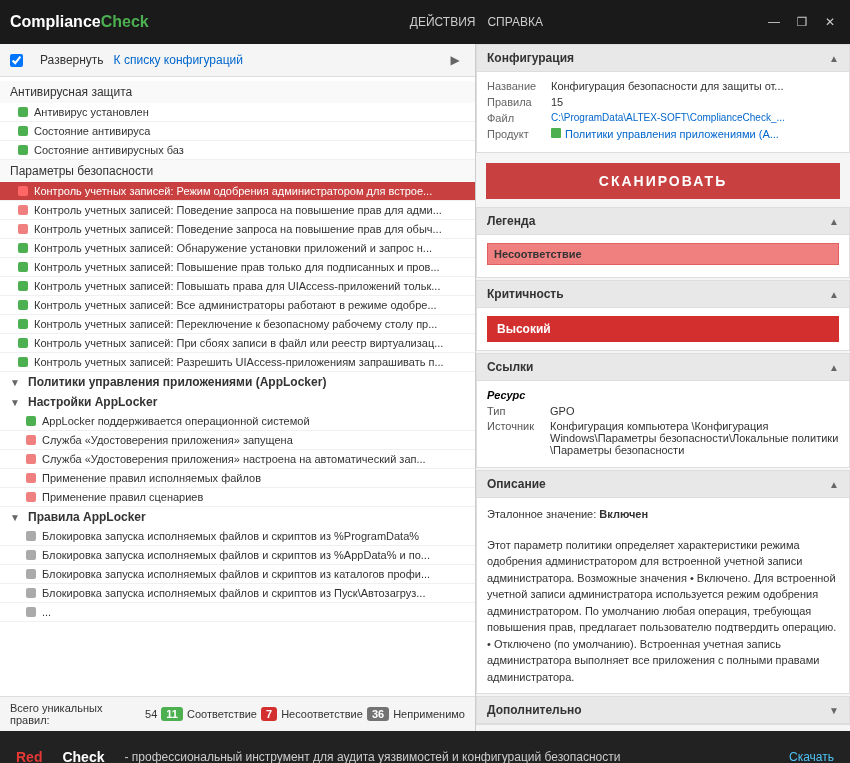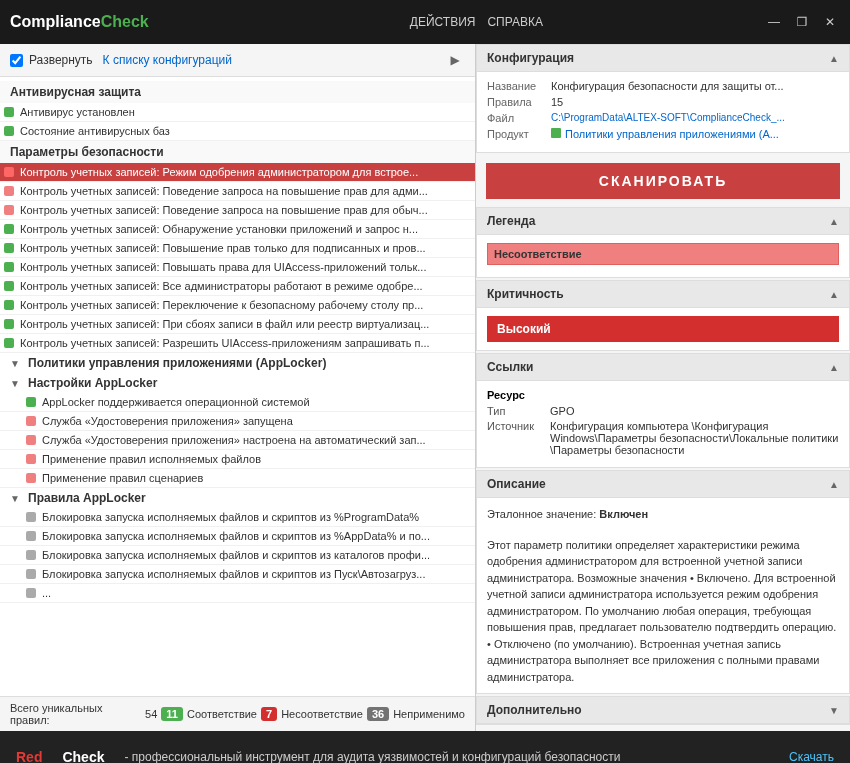--- a/index.html
+++ b/index.html
@@ -81,21 +81,21 @@
       display: flex;
       align-items: center;
       padding: 6px 10px;
       background: #f5f5f5;
       border-bottom: 1px solid #dddddd;
       gap: 10px;
     }
     .expand-checkbox {
       display: flex;
       align-items: center;
-      gap: 6px;
+      gap: 17px;
     }
     .expand-checkbox input { margin: 0; }
     .expand-checkbox label { font-size: 12px; color: #333; }
     .config-link {
       color: #0066cc;
       font-size: 12px;
       cursor: pointer;
       text-decoration: none;
     }
     .left-scroll-btn {
@@ -110,28 +110,28 @@
     }
     .tree-container {
       flex: 1;
       overflow-y: auto;
       overflow-x: hidden;
       padding: 4px 0;
     }
     .section-header {
       padding: 4px 10px;
       font-size: 12px;
-      font-weight: bold;
+      font-weight: normal;
       color: #333;
       background: #f9f9f9;
     }
     .tree-item {
       display: flex;
       align-items: center;
-      padding: 3px 4px;
+      padding: 3px 18px;
       font-size: 11px;
       color: #333;
       cursor: pointer;
       gap: 6px;
       border-bottom: 1px solid #f0f0f0;
     }
     .tree-item.selected {
       background: #c94040;
       color: #ffffff;
     }
@@ -383,20 +383,24 @@
 
     <div class="tree-container">
 
       <div class="section-header">Антивирусная защита</div>
       <div class="tree-item">
         <div class="status-dot dot-green"></div>
         <span class="item-text">Антивирус установлен</span>
       </div>
       <div class="tree-item">
         <div class="status-dot dot-green"></div>
+        <span class="item-text">Состояние антивируса</span>
+      </div>
+      <div class="tree-item">
+        <div class="status-dot dot-green"></div>
         <span class="item-text">Состояние антивирусных баз</span>
       </div>
 
       <div class="section-header">Параметры безопасности</div>
       <div class="tree-item selected">
         <div class="status-dot dot-red"></div>
         <span class="item-text">Контроль учетных записей: Режим одобрения администратором для встрое...</span>
       </div>
       <div class="tree-item">
         <div class="status-dot dot-pink"></div>
@@ -557,21 +561,21 @@
         </div>
       </div>
     </div>
 
     <div class="rp-section rp-links-section">
       <div class="rp-section-header">
         <span>Ссылки</span>
         <span class="chevron-icon">▲</span>
       </div>
       <div class="rp-section-body">
-        <div style="font-size:11px;font-weight:bold;margin-bottom:4px;">Ресурс</div>
+        <div style="font-size:11px;font-weight:bold;margin-bottom:4px;font-style:italic;">Ресурс</div>
         <div class="resource-type-row">
           <span class="resource-label">Тип</span>
           <span class="resource-value">GPO</span>
         </div>
         <div class="resource-type-row">
           <span class="resource-label">Источник</span>
           <span class="resource-value">Конфигурация компьютера \Конфигурация Windows\Параметры безопасности\Локальные политики \Параметры безопасности</span>
         </div>
       </div>
     </div>

